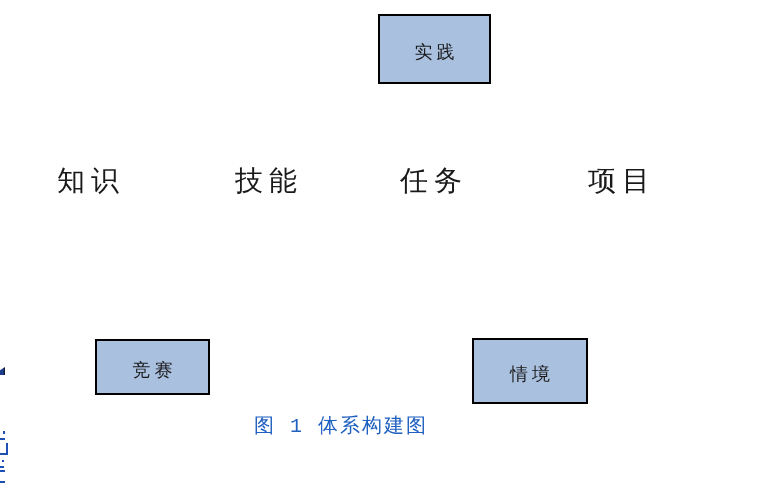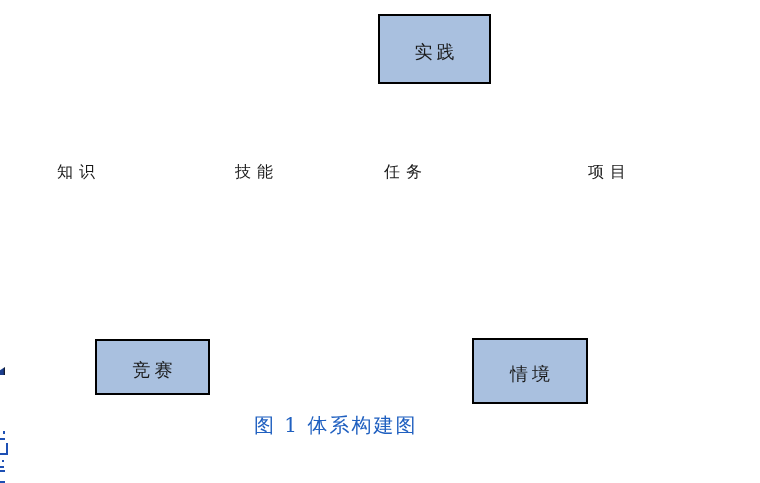--- a/index.html
+++ b/index.html
@@ -32,38 +32,39 @@
     padding-left: 4px; 
     white-space: nowrap;
   }
   #box-practice   { left: 378px; top: 14px;  width: 113px; height: 70px; text-align: center; }
   #box-competition{ left: 95px;  top: 339px; width: 115px; height: 56px; }
   #box-context    { left: 472px; top: 338px; width: 116px; height: 66px; }
 
   .row-label {
     position: absolute;
     top: 162px;
-    font-size: 16px;
+    font-size: 28px;
     letter-spacing: 6px;
     color: #1a1a1a;
     white-space: nowrap;
   }
   #label-knowledge { left: 57px;  }
   #label-skill     { left: 235px; text-align: center; }
-  #label-task      { left: 384px; }
+  #label-task      { left: 400px; }
   #label-project   { left: 588px; }
 
   .figure-caption {
     position: absolute;
     left: 254px;
     top: 412px;
     font-size: 20px;
     letter-spacing: 2px;
     color: #2060c0;
     white-space: nowrap;
+    font-family: Liberation Mono, monospace;
   }
 
   
   .edge-frag { position: absolute; left: 0; overflow: hidden; pointer-events: none; }
   #frag-1 { top: 367px; width: 5px; height: 8px;  background: linear-gradient(90deg, #1c3f8f 60%, #111 100%); clip-path: polygon(0 40%, 100% 0, 100% 100%, 0 100%); }
   #frag-2 { top: 431px; width: 5px; height: 7px;  border-bottom: 2px solid #1e50b4; }
   #frag-2::before { content:""; position:absolute; right:0; top:0; width:2px; height:3px; background:#1e50b4; }
   #frag-3 { top: 443px; width: 6px; height: 10px; border-right: 2px solid #1e50b4; border-bottom: 2px solid #1e50b4; }
   #frag-4 { top: 460px; width: 4px; height: 6px;  border-bottom: 2px solid #1e50b4; }
   #frag-4::before { content:""; position:absolute; right:0; top:0; width:2px; height:2px; background:#1e50b4; }

